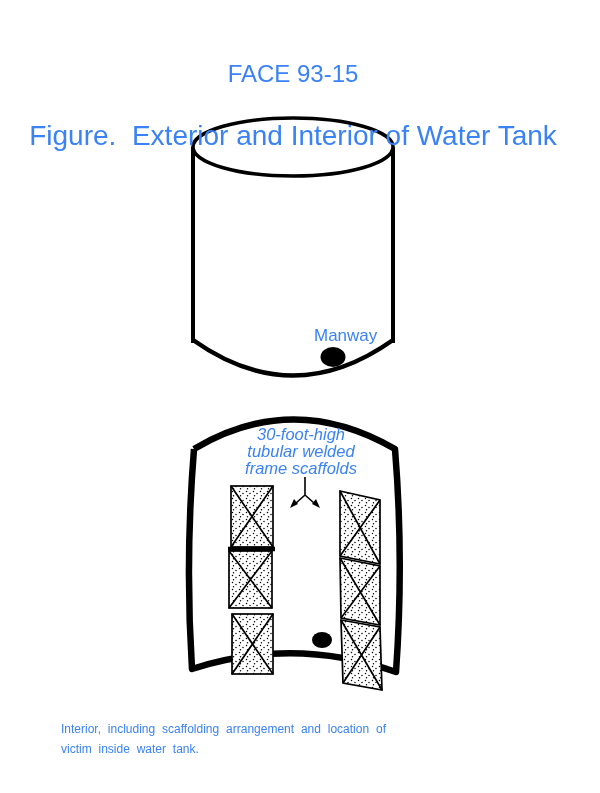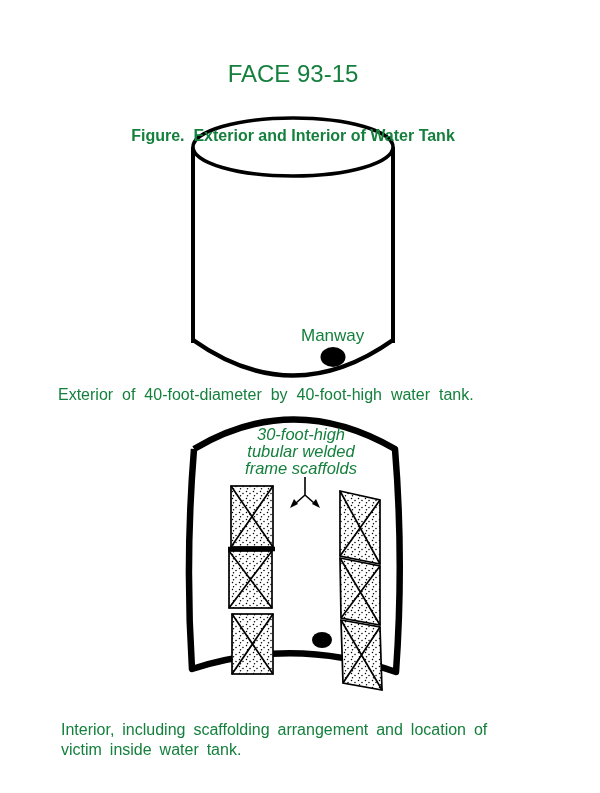--- a/index.html
+++ b/index.html
@@ -1,59 +1,59 @@
 <!DOCTYPE html>
 <html><head>
 <meta charset="utf-8">
 <style>
   html, body { margin: 0; padding: 0; background: #ffffff; }
   .page {
     position: relative;
     width: 600px;
     height: 793px;
     background: #ffffff;
-    color: #15803d;
+    color: #3b82f6;
     font-family: "Liberation Sans", "DejaVu Sans", sans-serif;
     overflow: hidden;
   }
   .lineart {
     position: absolute;
     top: 0; left: 0;
     width: 600px; height: 793px;
   }
   .txt { position: absolute; white-space: pre-wrap; }
   .title-block {
     top: 27px; left: 0; right: 14px;
     text-align: center;
     line-height: 1;
   }
   .face-id   { font-size: 24px; line-height: 29px; }
-  .fig-title { font-size: 16px; line-height: 31px; font-weight: bold; }
+  .fig-title { font-size: 28px; line-height: 31px; }
   .scale-note{ font-size: 17px; line-height: 23px; }
-  .manway-label { left: 301px; top: 326px; font-size: 17px; }
+  .manway-label { left: 314px; top: 326px; font-size: 17px; }
   .exterior-caption {
     left: 58px; top: 386px;
     font-size: 16px; word-spacing: 4.5px;
   }
   .scaffold-label {
     left: 180px; top: 426px; width: 242px;
     text-align: center;
     font-size: 16.5px; line-height: 17px;
     white-space: pre-line;
     font-style: italic;
   }
   .victim-label { left: 227px; top: 689px; font-size: 17px; }
   .victim-x {
     font-size: 26px; font-weight: bold;
     vertical-align: -4px; margin-left: 2px;
     letter-spacing: 0;
   }
   .interior-caption {
     left: 61px; top: 720px;
-    font-size: 16px; line-height: 19.5px;
+    font-size: 12px; line-height: 19.5px;
     word-spacing: 3.5px;
     white-space: pre-line;
   }
 </style>
 </head>
 <body>
 
 <div class="page">
 
   <svg class="lineart" viewBox="0 0 600 793" xmlns="http://www.w3.org/2000/svg">
@@ -107,21 +107,20 @@
     </g>
   </svg>
 
   <div class="txt title-block">
     <div class="face-id">FACE 93-15</div>
     <div class="fig-title">Figure.  Exterior and Interior of Water Tank</div>
   </div>
 
   <div class="txt manway-label">Manway</div>
 
-  <div class="txt exterior-caption">Exterior of 40-foot-diameter by 40-foot-high water tank.</div>
 
   <div class="txt scaffold-label">30-foot-high
 tubular welded
 frame scaffolds</div>
 
 
   <div class="txt interior-caption">Interior, including scaffolding arrangement and location of
 victim inside water tank.</div>
 
 </div>

